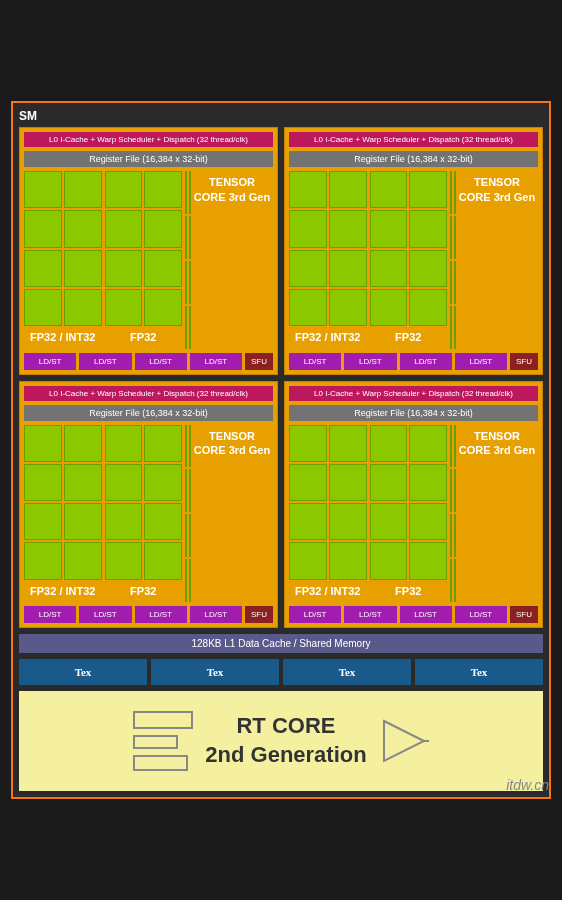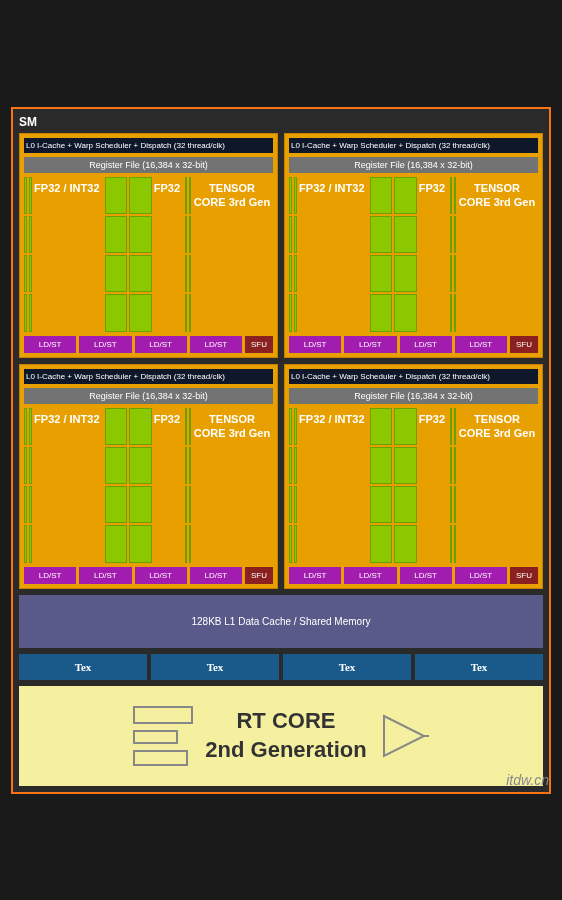--- a/index.html
+++ b/index.html
@@ -29,23 +29,24 @@
       grid-template-columns: 1fr 1fr;
       gap: 6px;
       margin-bottom: 6px;
     }
     .quadrant {
       background: #e8a000;
       border: 1px solid #c88000;
       padding: 4px;
     }
     .l0-cache-bar {
-      background: #0f172a;
+      background: #be185d;
       color: #fff;
       font-size: 8px;
+      text-align: center;
       padding: 3px 2px;
       margin-bottom: 4px;
     }
     .register-file-bar {
       background: #737373;
       color: #fff;
       font-size: 9px;
       text-align: center;
       padding: 3px 2px;
       margin-bottom: 4px;
@@ -68,21 +69,21 @@
       color: #fff;
       font-size: 8px;
       text-align: center;
       padding: 4px 6px;
     }
     .l1-cache-bar {
       background: #5a5a8a;
       color: #fff;
       font-size: 10px;
       text-align: center;
-      padding: 21px;
+      padding: 4px;
       margin-bottom: 6px;
     }
     .tex-row {
       display: grid;
       grid-template-columns: 1fr 1fr 1fr 1fr;
       gap: 4px;
       margin-bottom: 6px;
     }
     .tex-cell {
       background: #1a5a8a;
@@ -140,21 +141,21 @@
       font-size: 14px;
       font-style: italic;
     }
     .compute-section {
       display: flex;
       gap: 3px;
       flex: 1;
     }
     .fp-column {
       display: flex;
-      flex-direction: row;
+      flex-direction: column;
       flex: 1;
     }
     .fp-cells-grid {
       display: grid;
       grid-template-columns: 1fr 1fr;
       grid-template-rows: repeat(4, 1fr);
       gap: 2px;
       flex: 1;
       min-height: 155px;
     }

